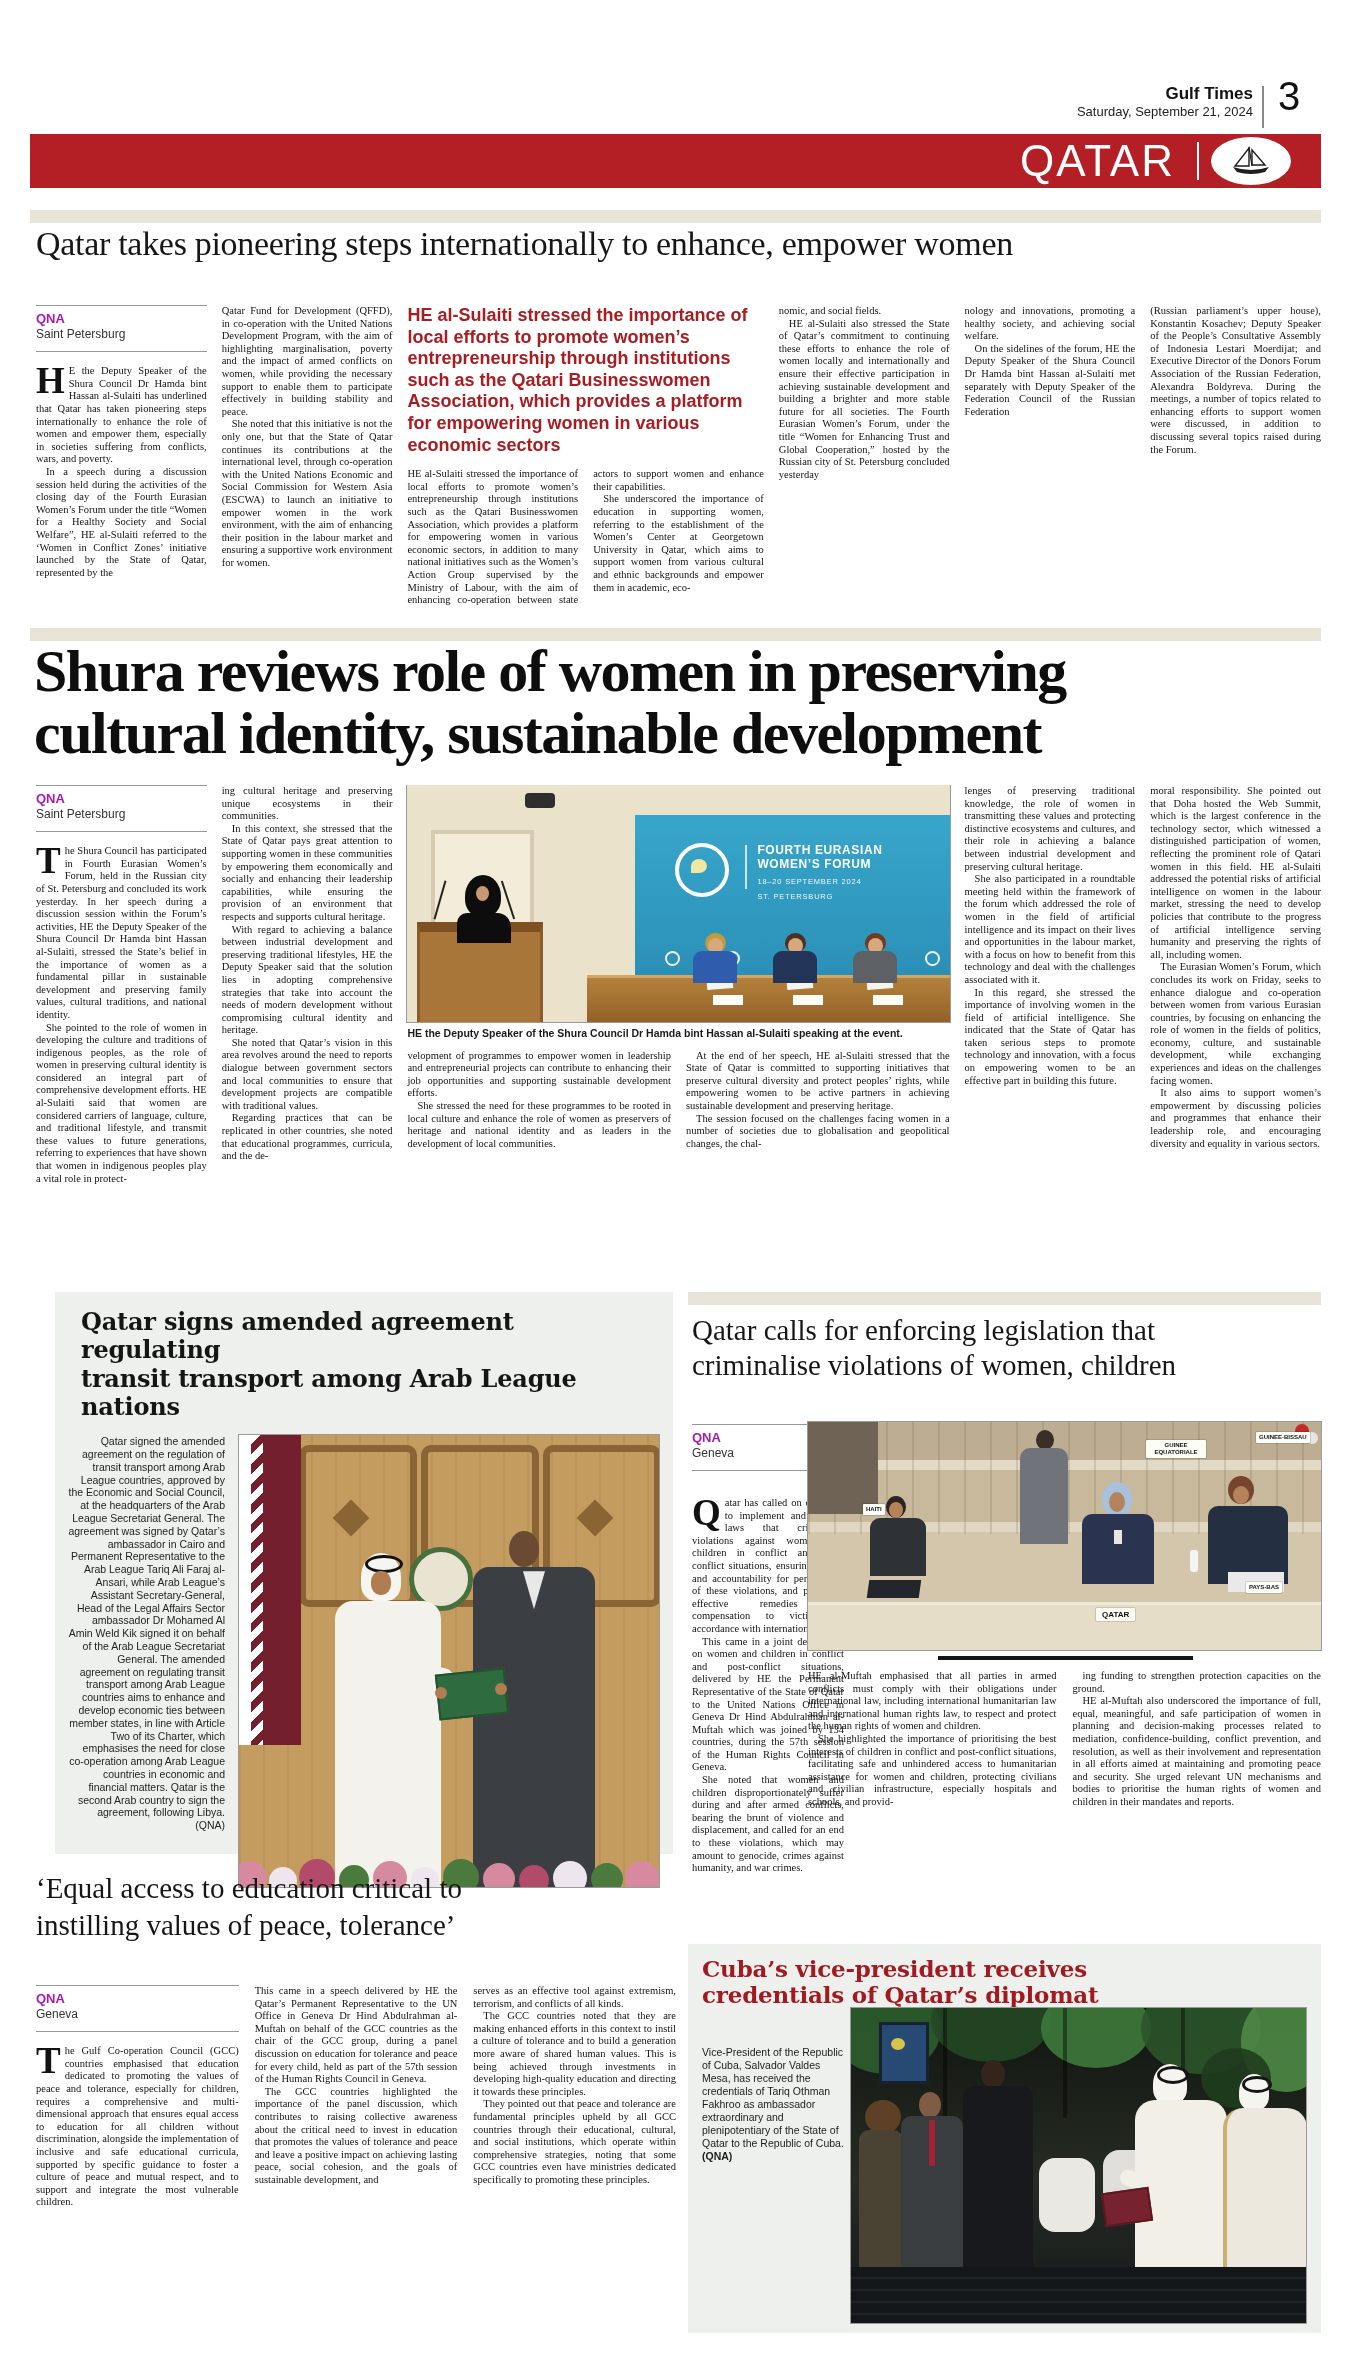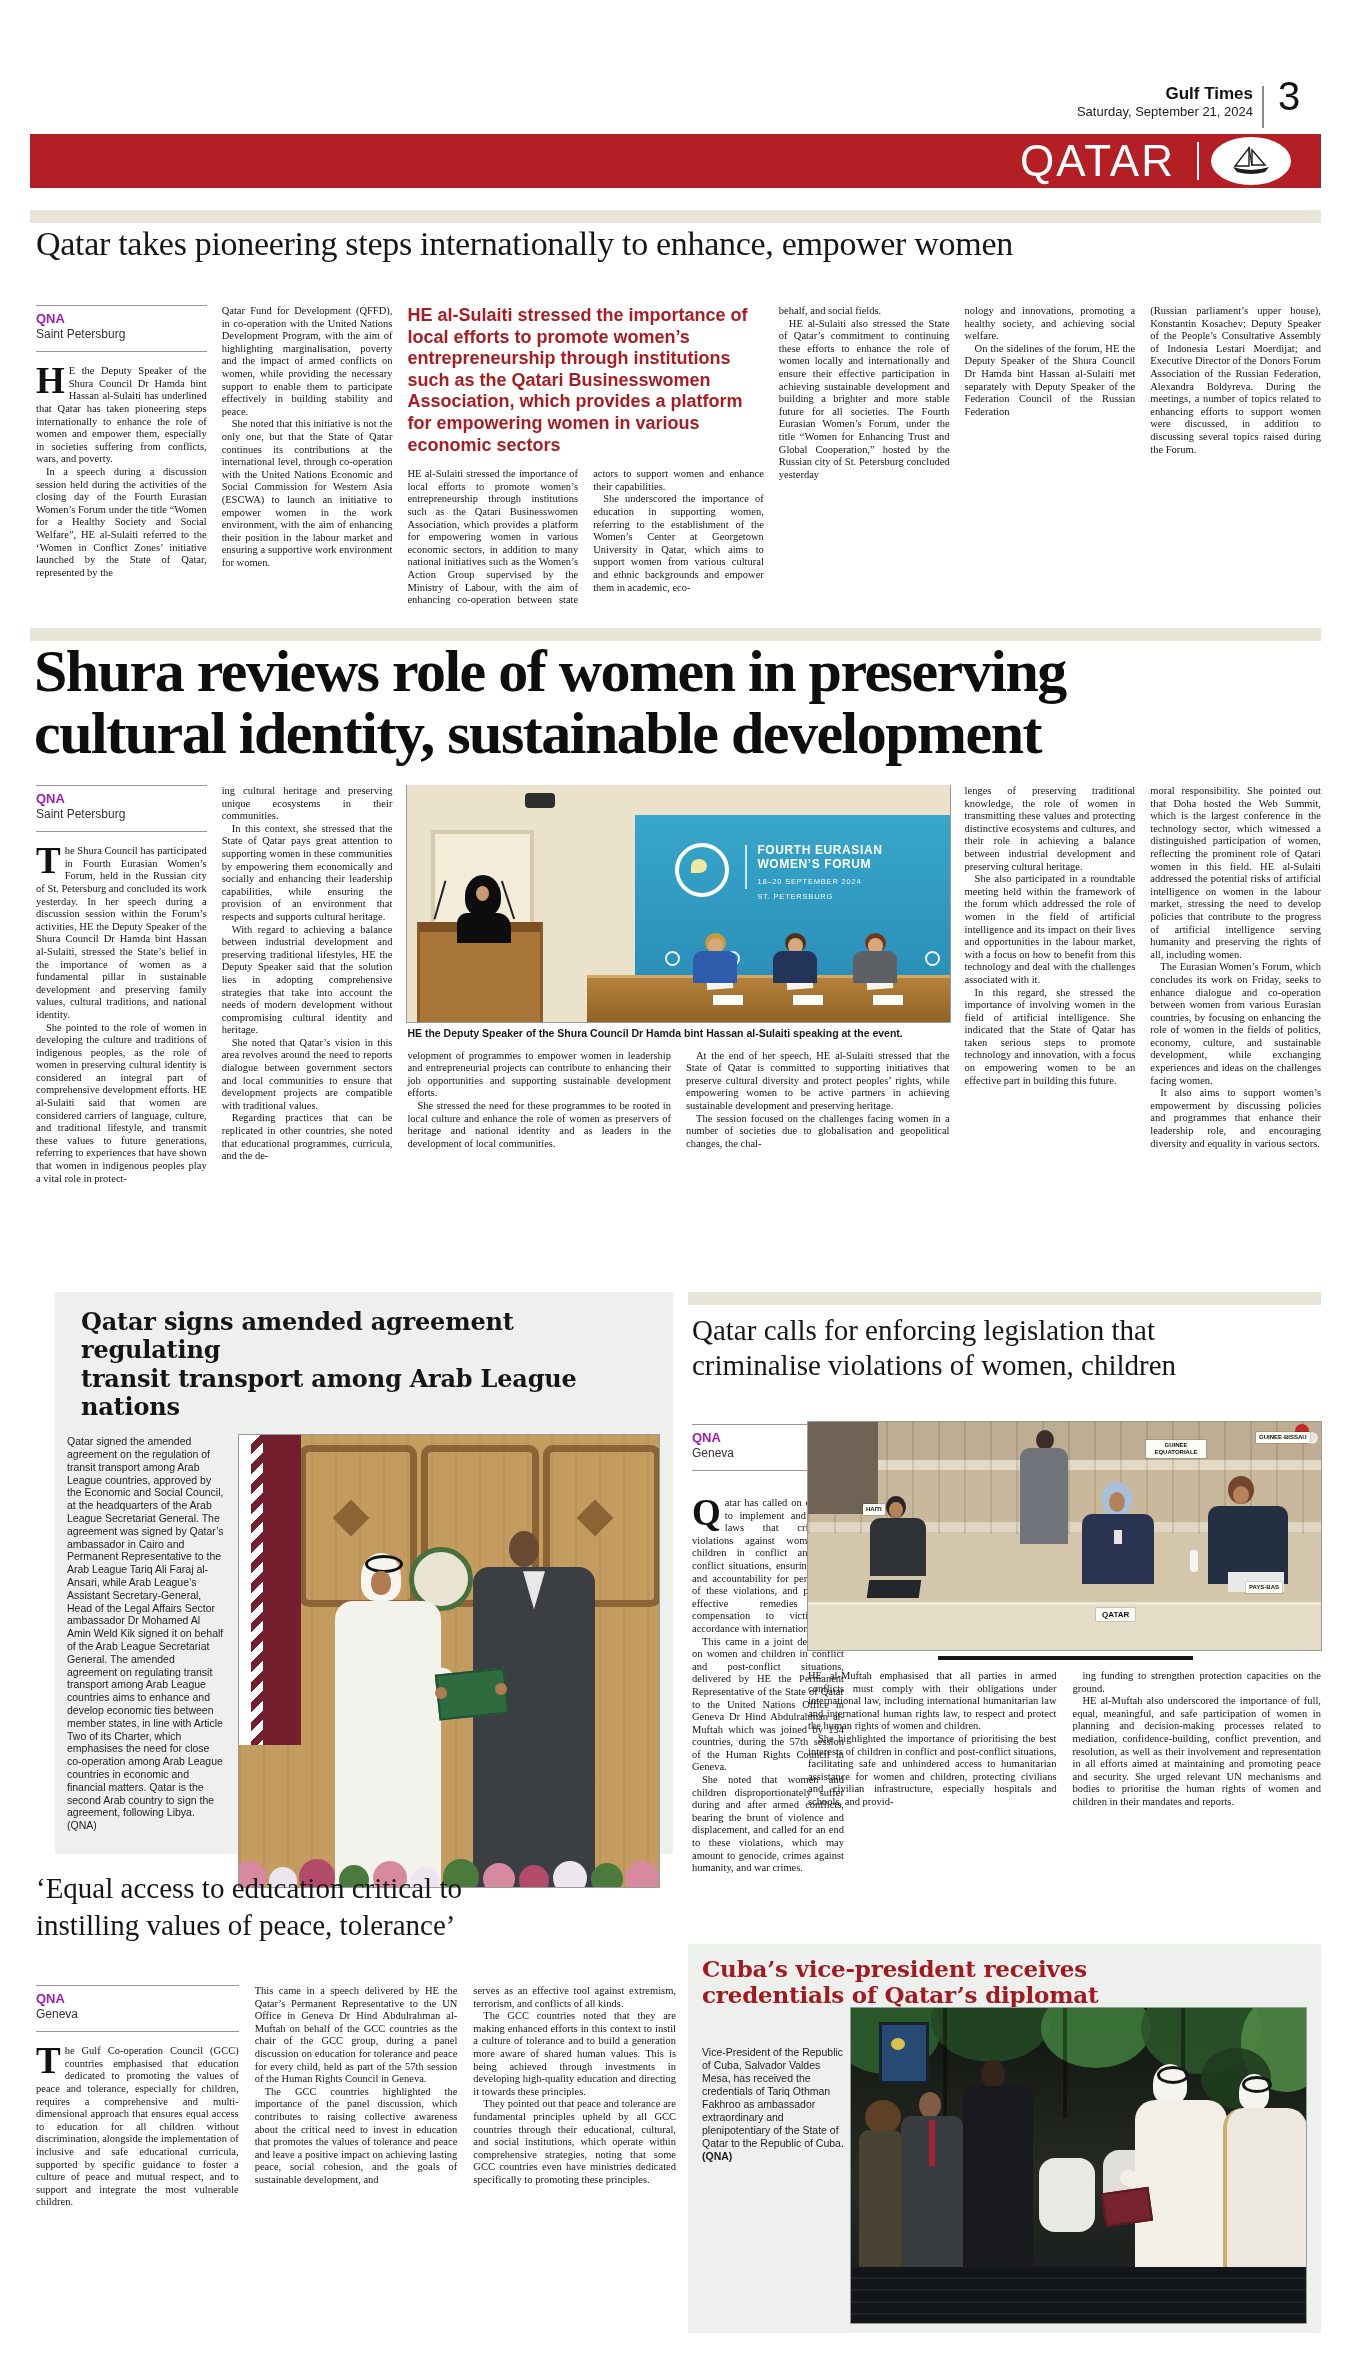--- a/index.html
+++ b/index.html
@@ -49,21 +49,21 @@
   .twocol{columns:2;column-gap:15px;}
   .photocell{grid-column:3/6;}
   .photo-cap{font:10.5px/1.3 "Liberation Sans",sans-serif;color:#1a1a1a;margin:5px 0 9px;font-weight:700;}
 
   
   .box{position:absolute;background:#eef0ee;}
   .a3{left:55px;top:1292px;width:618px;height:562px;}
   .h-a3{padding:16px 26px 0 26px;font-size:24px;line-height:1.18;color:#151515;}
   .a3-row{display:flex;gap:14px;margin:14px 12px 0 12px;}
   .a3-text{width:158px;flex:none;}
-  .a3-text .bp{font:10.5px/12.8px "Liberation Sans",sans-serif;text-align:left;color:#222;}
+  .a3-text .bp{font:10.5px/12.8px "Liberation Sans",sans-serif;text-align:right;color:#222;}
   .a6{left:688px;top:1944px;width:633px;height:389px;}
   .h-a6{padding:12px 10px 0 14px;font-size:23px;line-height:1.14;color:#a21a1f;}
   .a6-cap{position:absolute;left:14px;top:102px;width:142px;font:10.5px/13px "Liberation Sans",sans-serif;color:#1c1c1c;}
   .a6-credit{font-weight:700;}
 
   
   .by4{position:absolute;left:692px;top:1424px;width:152px;}
   .a4-col1{position:absolute;left:692px;top:1497px;width:152px;height:437px;overflow:hidden;}
   .a4-below{position:absolute;left:808px;top:1670px;width:513px;height:264px;columns:2;column-gap:16px;overflow:hidden;}
   .a4-divider{position:absolute;left:938px;top:1656px;width:255px;height:4px;background:#151515;}
@@ -204,21 +204,21 @@
       </div>
     <div class="col span2">
       <div class="pullquote">HE al-Sulaiti stressed the importance of local efforts to promote women’s entrepreneurship through institutions such as the Qatari Businesswomen Association, which provides a platform for empowering women in various economic sectors</div>
       <div class="coltext twocol">
           <p class="bp">HE al-Sulaiti stressed the importance of local efforts to promote women’s entrepreneurship through institutions such as the Qatari Businesswomen Association, which provides a platform for empowering women in various economic sectors, in addition to many national initiatives such as the Women’s Action Group supervised by the Ministry of Labour, with the aim of enhancing co-operation between state actors to support women and enhance their capabilities.</p>
           <p class="bp">She underscored the importance of education in supporting women, referring to the establishment of the Women’s Center at Georgetown University in Qatar, which aims to support women from various cultural and ethnic backgrounds and empower them in academic, eco-</p>
         </div>
     </div>
     <div class="col">
         <div class="coltext">
-          <p class="bp">behalf, and social fields.</p>
+          <p class="bp">nomic, and social fields.</p>
           <p class="bp">HE al-Sulaiti also stressed the State of Qatar’s commitment to continuing these efforts to enhance the role of women locally and internationally and ensure their effective participation in achieving sustainable development and building a brighter and more stable future for all societies. The Fourth Eurasian Women’s Forum, under the title “Women for Enhancing Trust and Global Cooperation,” hosted by the Russian city of St. Petersburg concluded yesterday</p>
         </div>
       </div>
     <div class="col">
         <div class="coltext">
           <p class="bp">nology and innovations, promoting a healthy society, and achieving social welfare.</p>
           <p class="bp">On the sidelines of the forum, HE the Deputy Speaker of the Shura Council Dr Hamda bint Hassan al-Sulaiti met separately with Deputy Speaker of the Federation Council of the Russian Federation</p>
         </div>
       </div>
     <div class="col">

